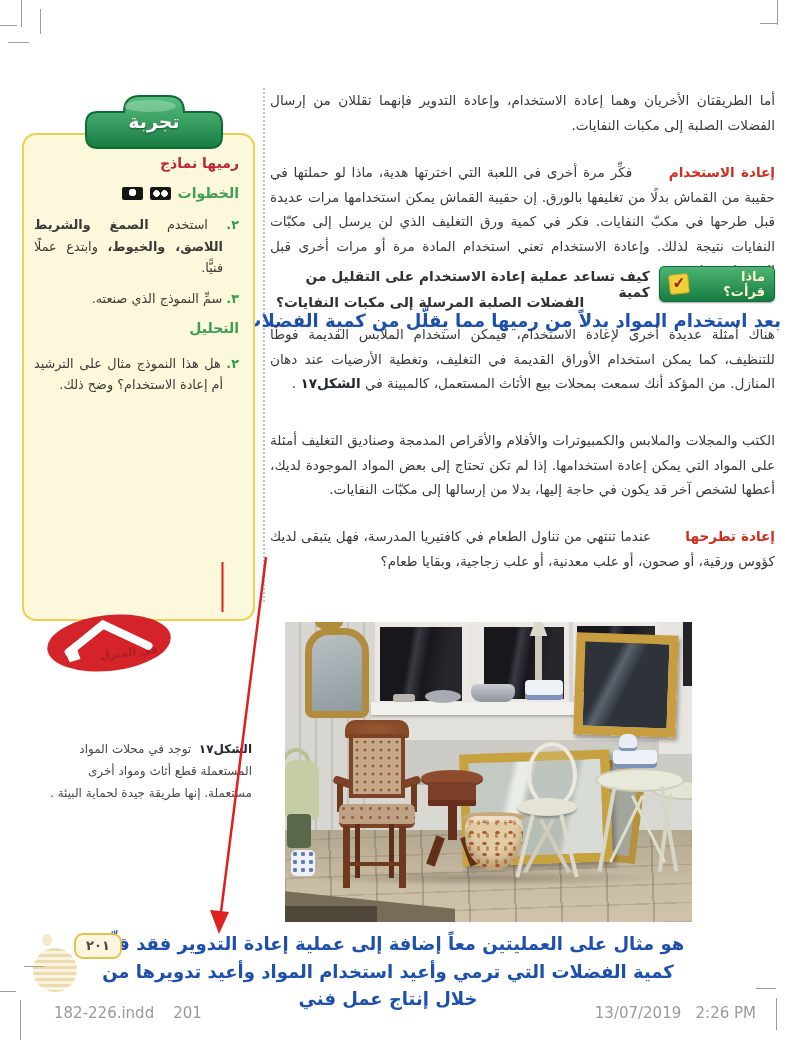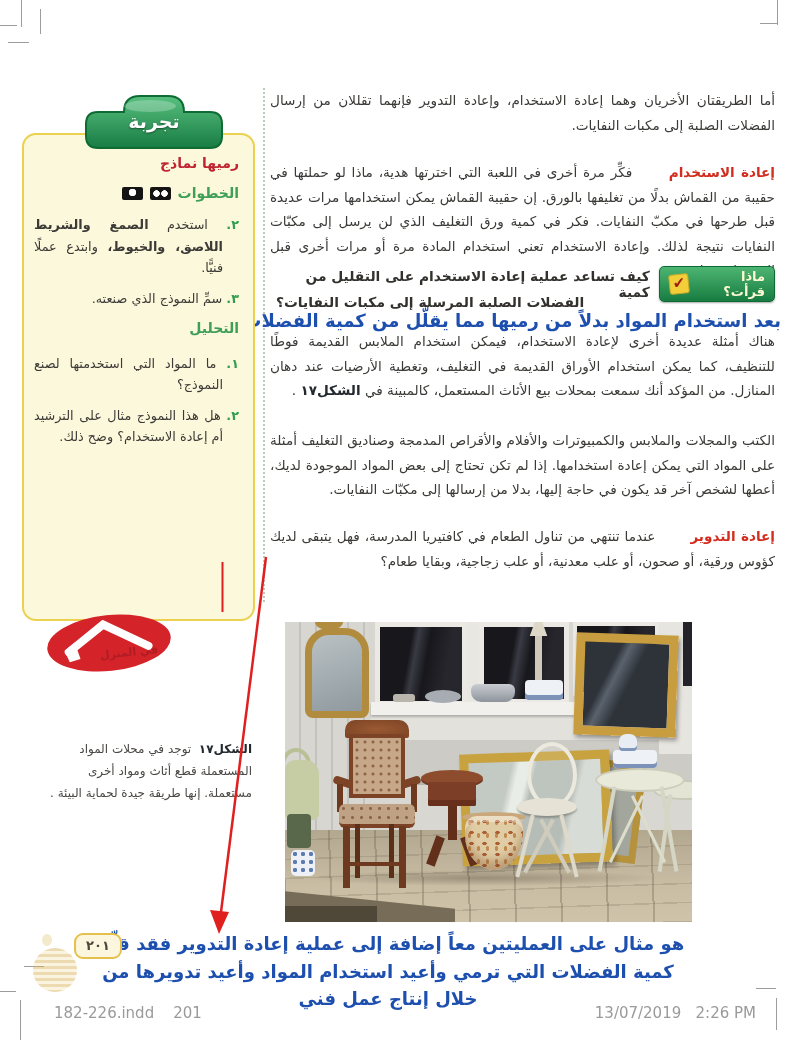--- a/index.html
+++ b/index.html
@@ -203,21 +203,20 @@
     <div class="sb-body">
       <div class="sb-title">رميها نماذج</div>
       <div class="sb-steps-head">
         <span class="sb-green">الخطوات</span>
         <span class="ppe"></span>
         <span class="ppe ppe2"></span>
       </div>
       <div class="step"><span class="num">٢.</span> <span>استخدم </span><span class="b">الصمغ والشريط اللاصق، والخيوط،</span><span> وابتدع عملًا فنيًّا.</span></div>
       <div class="step"><span class="num">٣.</span> <span>سمِّ النموذج الذي صنعته.</span></div>
       <div class="sb-green an-head">التحليل</div>
-      <div class="step"><span class="num">١.</span> <span>ما المواد التي استخدمتها لصنع النموذج؟</span></div>
       <div class="step"><span class="num">٢.</span> <span>هل هذا النموذج مثال على الترشيد أم إعادة الاستخدام؟ وضح ذلك.</span></div>
     </div>
   </aside>
 
   <div class="home">
     <svg width="130" height="66" viewBox="0 0 130 66">
       <g transform="rotate(-6 65 33)">
         <ellipse cx="65" cy="33" rx="62" ry="28" fill="#d42329"></ellipse>
         <polyline points="24,38 61,14 104,40" fill="none" stroke="#ffffff" stroke-width="8" stroke-linecap="round"></polyline>
         <polygon points="20,36 31,29 35,46 24,48" fill="#ffffff"></polygon>
@@ -240,23 +239,23 @@
       <span class="wbadge">
         <span>ماذا قرأت؟</span>
         <span class="chk">✔</span>
       </span>
       <span>كيف تساعد عملية إعادة الاستخدام على التقليل من كمية</span>
     </div>
     <div class="q2" style="top:206px;">الفضلات الصلبة المرسلة إلى مكبات النفايات؟</div>
 
     <div class="answer" style="top:222px;">بعد استخدام المواد بدلاً من رميها مما يقلّل من كمية الفضلات الصلبة.</div>
 
-    <p class="para" style="top:241px;"><span>هناك أمثلة عديدة أخرى لإعادة الاستخدام، فيمكن استخدام الملابس القديمة فوطًا للتنظيف، كما يمكن استخدام الأوراق القديمة في التغليف، وتغطية الأرضيات عند دهان المنازل. من المؤكد أنك سمعت بمحلات بيع الأثاث المستعمل، كالمبينة في </span><span class="bdark">الشكل١٧</span><span> .</span></p>
+    <p class="para" style="top:234px;"><span>هناك أمثلة عديدة أخرى لإعادة الاستخدام، فيمكن استخدام الملابس القديمة فوطًا للتنظيف، كما يمكن استخدام الأوراق القديمة في التغليف، وتغطية الأرضيات عند دهان المنازل. من المؤكد أنك سمعت بمحلات بيع الأثاث المستعمل، كالمبينة في </span><span class="bdark">الشكل١٧</span><span> .</span></p>
     <p class="para" style="top:340px;"><span>الكتب والمجلات والملابس والكمبيوترات والأفلام والأقراص المدمجة وصناديق التغليف أمثلة على المواد التي يمكن إعادة استخدامها. إذا لم تكن تحتاج إلى بعض المواد الموجودة لديك، أعطها لشخص آخر قد يكون في حاجة إليها، بدلا من إرسالها إلى مكبّات النفايات.</span></p>
-    <p class="para" style="top:436px;"><span class="lead">إعادة التدوير</span>&nbsp; <span>عندما تنتهي من تناول الطعام في كافتيريا المدرسة، فهل يتبقى لديك كؤوس ورقية، أو صحون، أو علب معدنية، أو علب زجاجية، وبقايا طعام؟</span></p>
+    <p class="para" style="top:436px;"><span class="lead">إعادة تطرحها</span>&nbsp; <span>عندما تنتهي من تناول الطعام في كافتيريا المدرسة، فهل يتبقى لديك كؤوس ورقية، أو صحون، أو علب معدنية، أو علب زجاجية، وبقايا طعام؟</span></p>
   </div>
 
   <div class="photo">
     <div class="p-bandtop"></div>
     <div class="p-sillband"></div>
     <div class="p-bandmid"></div>
     <div class="p-shline"></div>
     <div class="p-bandlow"></div>
     <div class="p-siding"></div>
     <div class="p-win p-win1"></div>

